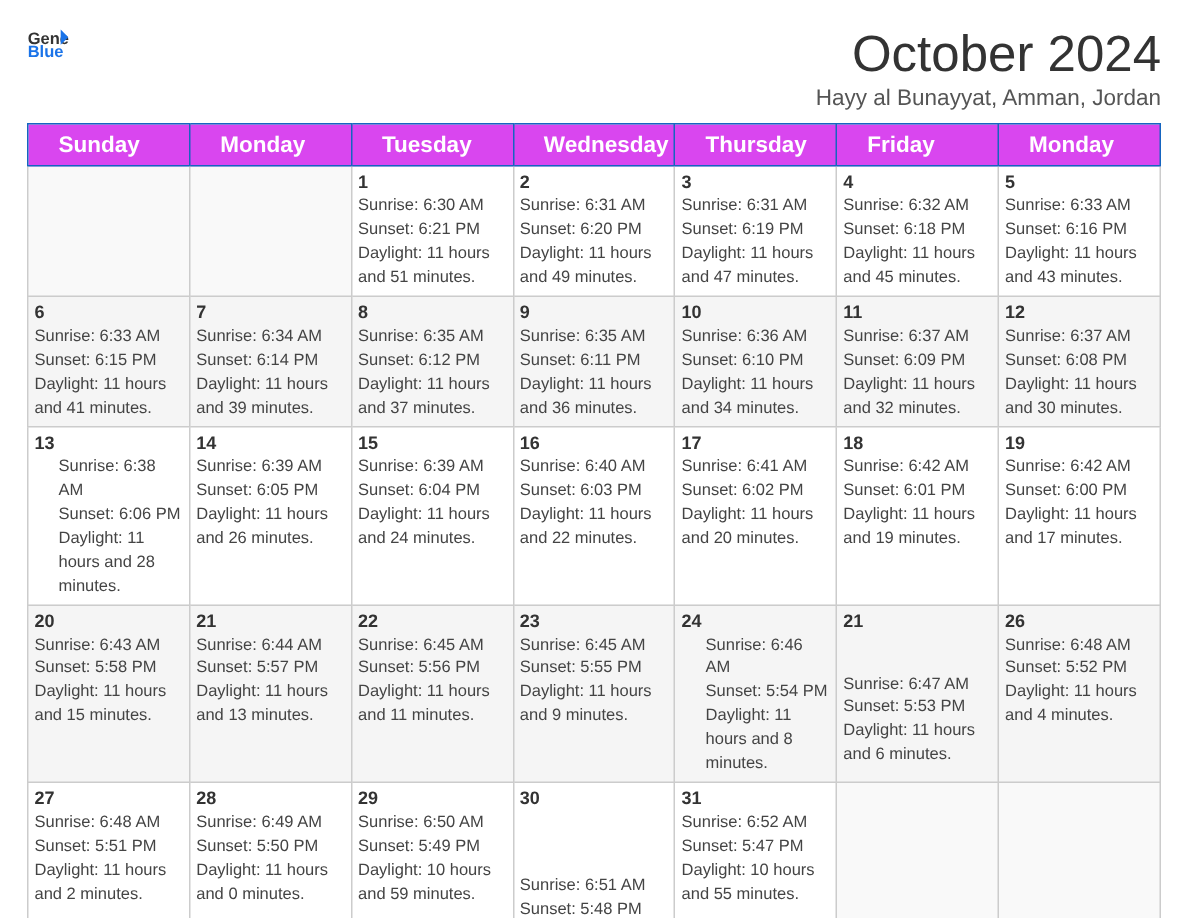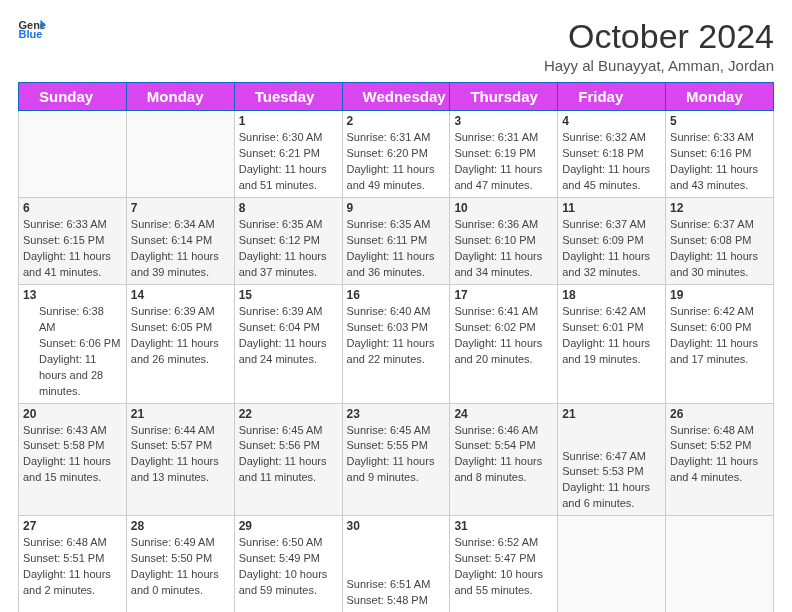--- a/index.html
+++ b/index.html
@@ -263,21 +263,21 @@
 Daylight: 11 hours and 11 minutes.</div>
           </td>
           <td>
             <span class="day-number">23</span>
             <div class="day-info" style="white-space: pre-line;">Sunrise: 6:45 AM
 Sunset: 5:55 PM
 Daylight: 11 hours and 9 minutes.</div>
           </td>
           <td>
             <span class="day-number">24</span>
-            <div class="day-info" style="white-space: pre-line;">Sunrise: 6:46 AM
+            <div class="day-info" style="white-space: pre-line; margin-left: 16px;">Sunrise: 6:46 AM
 Sunset: 5:54 PM
 Daylight: 11 hours and 8 minutes.</div>
           </td>
           <td>
             <span class="day-number">21</span>
             <div class="day-info" style="white-space: pre-line; margin-top: 28px;">Sunrise: 6:47 AM
 Sunset: 5:53 PM
 Daylight: 11 hours and 6 minutes.</div>
           </td>
           <td>

